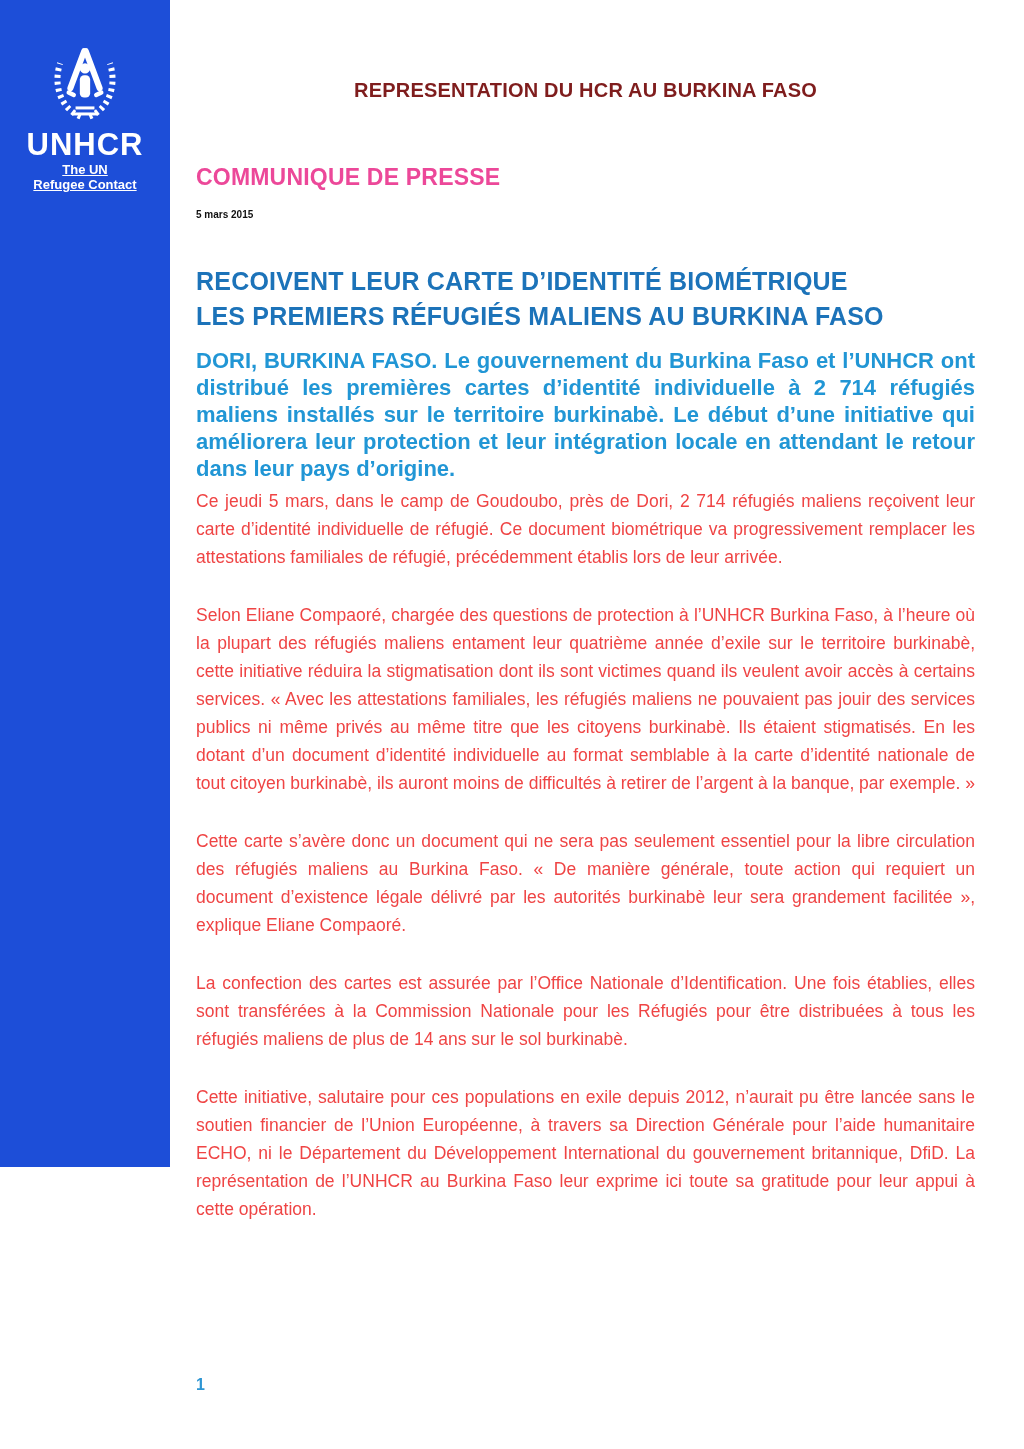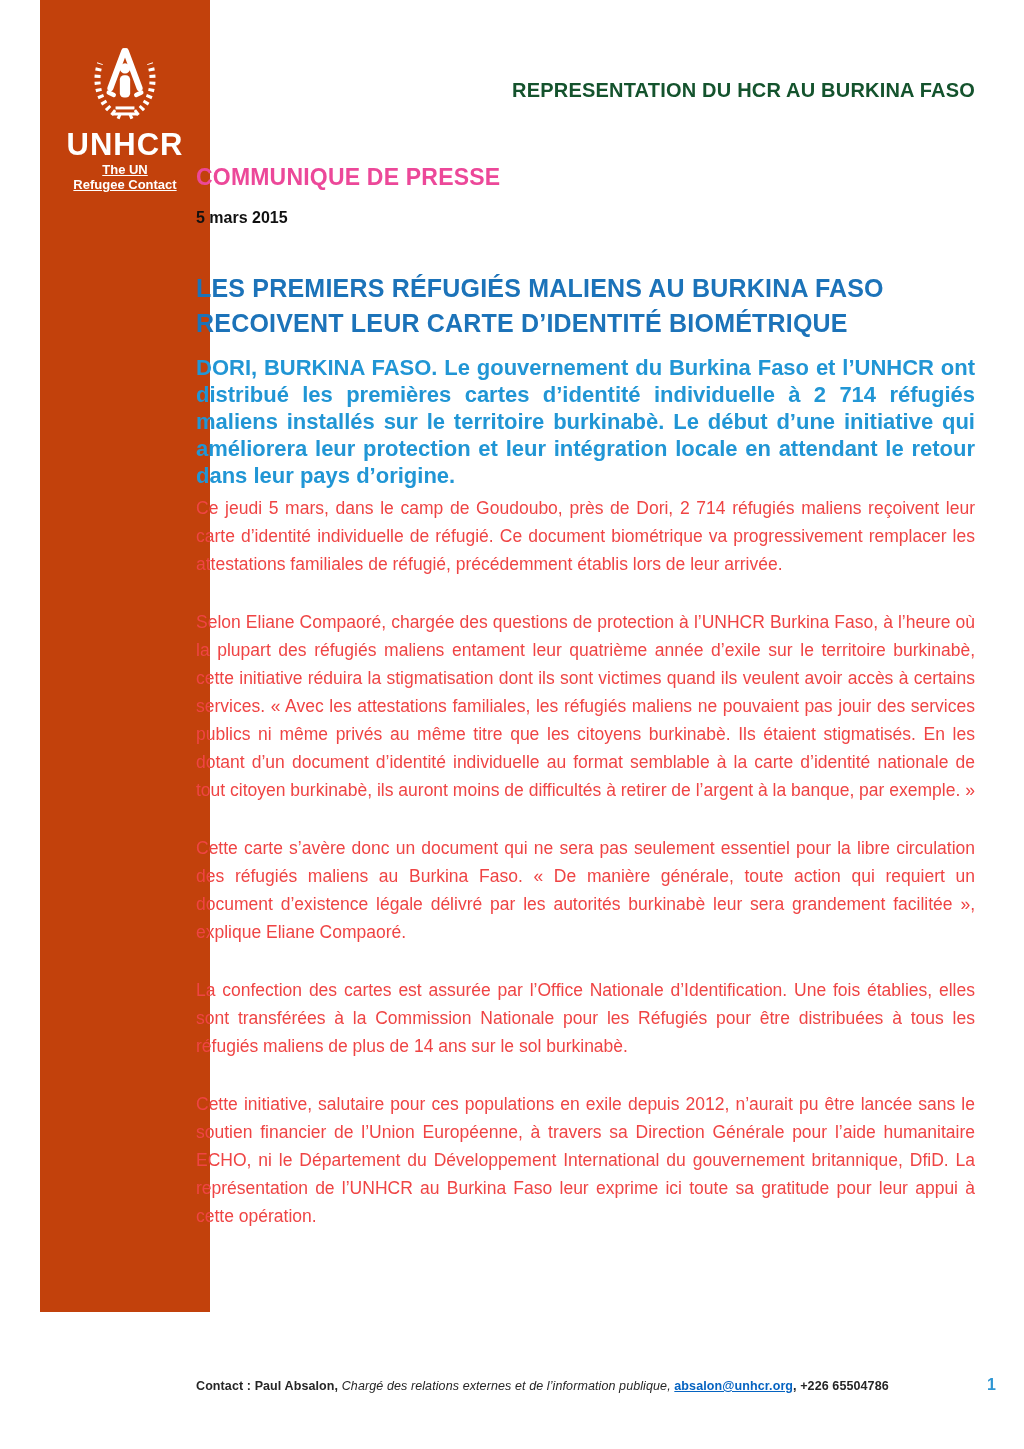--- a/index.html
+++ b/index.html
@@ -11,23 +11,22 @@
     width: 1024px;
     height: 1449px;
     background: #ffffff;
     overflow: hidden;
   }
 
   
   .sidebar {
     position: absolute;
     left: 0; top: 0;
-    width: 170px; height: 1312px;
-    background: #c2410c;
-    margin-left: 40px;
+    width: 170px; height: 1167px;
+    background: #1d4ed8;
   }
   .logo {
     margin-top: 40px;
     text-align: center;
     color: #ffffff;
   }
   .logo svg { display: block; margin: 0 auto; }
   .logo-acronym {
     font-size: 31px;
     font-weight: bold;
@@ -43,37 +42,37 @@
   }
 
   
   .content {
     position: absolute;
     left: 170px; top: 0;
     width: 854px; height: 1449px;
     padding: 78px 49px 0 26px;
   }
   .org-title {
-    text-align: right;
+    text-align: center;
     font-size: 20px;
     font-weight: bold;
-    color: #14532d;
+    color: #7f1d1d;
     letter-spacing: 0.2px;
     line-height: 24px;
   }
   .doc-type {
     margin-top: 62px;
     font-size: 23px;
     font-weight: bold;
     color: #ec4899;
     letter-spacing: 0.2px;
   }
   .doc-date {
     margin-top: 18px;
-    font-size: 16px;
+    font-size: 10px;
     font-weight: bold;
     color: #111111;
   }
   .headline {
     margin-top: 44px;
     font-size: 25px;
     font-weight: bold;
     color: #1C73B9;
     line-height: 35px;
     letter-spacing: 0.2px;
@@ -156,35 +155,30 @@
       <div class="logo-tagline">Refugee Contact</div>
     </div>
   </aside>
 
   <main class="content">
     <h1 class="org-title">REPRESENTATION DU HCR AU BURKINA FASO</h1>
     <h2 class="doc-type">COMMUNIQUE DE PRESSE</h2>
     <div class="doc-date">5 mars 2015</div>
 
     <h3 class="headline">
+      <span>RECOIVENT LEUR CARTE D’IDENTITÉ BIOMÉTRIQUE</span>
       <span>LES PREMIERS RÉFUGIÉS MALIENS AU BURKINA FASO</span>
-      <span>RECOIVENT LEUR CARTE D’IDENTITÉ BIOMÉTRIQUE</span>
     </h3>
 
     <p class="lead">DORI, BURKINA FASO. Le gouvernement du Burkina Faso et l’UNHCR ont distribué les premières cartes d’identité individuelle à 2 714 réfugiés maliens installés sur le territoire burkinabè. Le début d’une initiative qui améliorera leur protection et leur intégration locale en attendant le retour dans leur pays d’origine.</p>
 
     <p class="body-para">Ce jeudi 5 mars, dans le camp de Goudoubo, près de Dori, 2 714 réfugiés maliens reçoivent leur carte d’identité individuelle de réfugié. Ce document biométrique va progressivement remplacer les attestations familiales de réfugié, précédemment établis lors de leur arrivée.</p>
     <p class="body-para">Selon Eliane Compaoré, chargée des questions de protection à l’UNHCR Burkina Faso, à l’heure où la plupart des réfugiés maliens entament leur quatrième année d’exile sur le territoire burkinabè, cette initiative réduira la stigmatisation dont ils sont victimes quand ils veulent avoir accès à certains services. « Avec les attestations familiales, les réfugiés maliens ne pouvaient pas jouir des services publics ni même privés au même titre que les citoyens burkinabè. Ils étaient stigmatisés. En les dotant d’un document d’identité individuelle au format semblable à la carte d’identité nationale de tout citoyen burkinabè, ils auront moins de difficultés à retirer de l’argent à la banque, par exemple. »</p>
     <p class="body-para">Cette carte s’avère donc un document qui ne sera pas seulement essentiel pour la libre circulation des réfugiés maliens au Burkina Faso.  « De manière générale, toute action qui requiert un document d’existence légale délivré par les autorités burkinabè leur sera grandement facilitée », explique Eliane Compaoré.</p>
     <p class="body-para">La confection des cartes est assurée par l’Office Nationale d’Identification. Une fois établies, elles sont transférées à la Commission Nationale pour les Réfugiés pour être distribuées à tous les réfugiés maliens de plus de 14 ans sur le sol burkinabè.</p>
     <p class="body-para">Cette initiative, salutaire pour ces populations en exile depuis 2012, n’aurait pu être lancée sans le soutien financier de l’Union Européenne, à travers sa Direction Générale pour l’aide humanitaire ECHO, ni le Département du Développement International du gouvernement britannique, DfiD. La représentation de l’UNHCR au Burkina Faso leur exprime ici toute sa gratitude pour leur appui à cette opération.</p>
   </main>
 
   <footer class="footer">
-    <div class="contact">
-      <span class="c-label">Contact : Paul Absalon,</span>
-      <span class="c-role">Chargé des relations externes et de l’information publique,</span>
-      <a class="c-email" href="#">absalon@unhcr.org</a><span class="c-phone">, +226 65504786</span>
-    </div>
     <div class="page-num">1</div>
   </footer>
 
 </div>
 
 </body></html>

